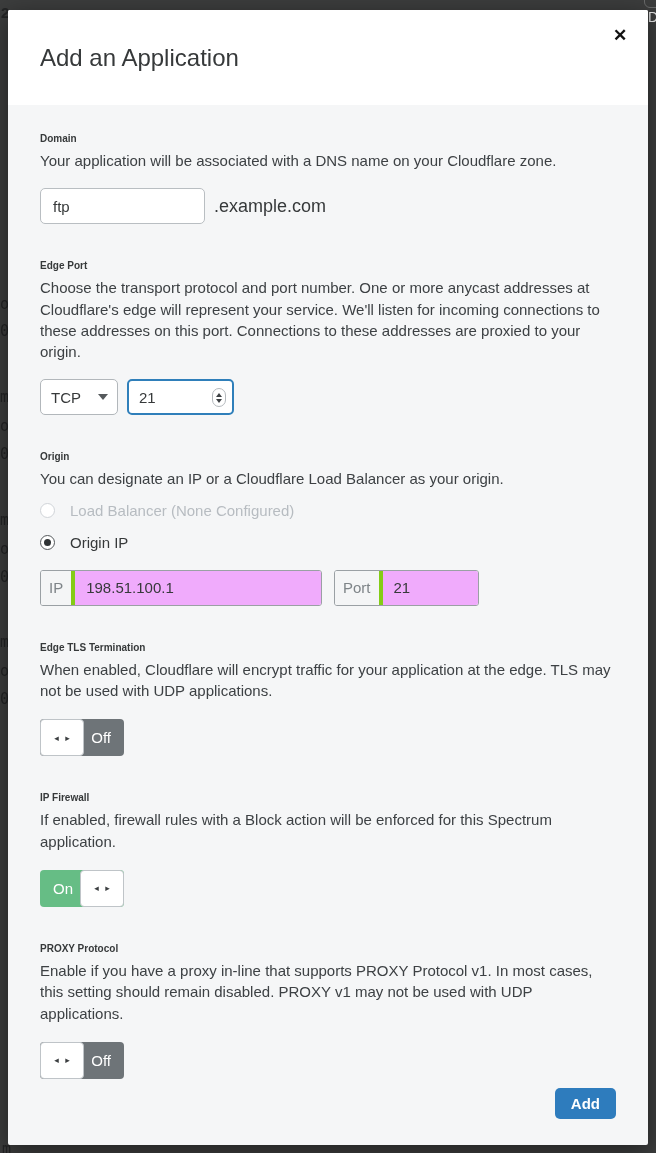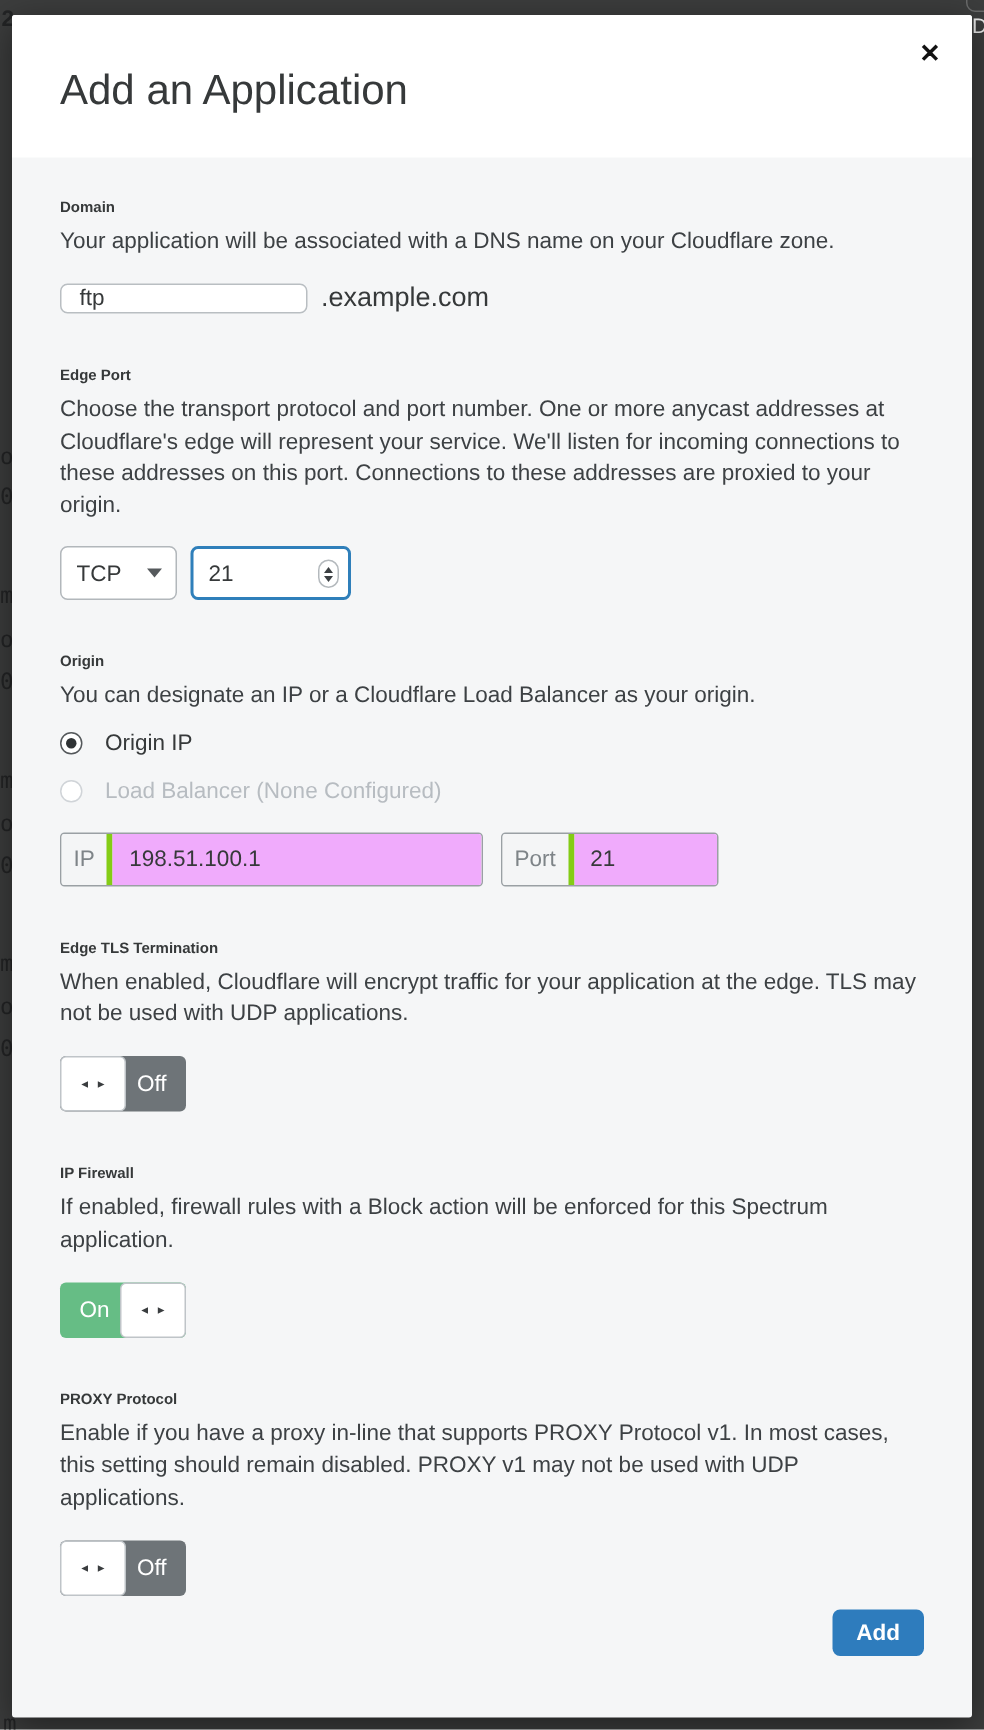--- a/index.html
+++ b/index.html
@@ -35,37 +35,37 @@
   .modal {
     position:absolute; left:8px; top:10px; width:640px; height:1135px;
     background:#f5f6f7; border-radius:2px;
     box-shadow:0 6px 24px rgba(0,0,0,.45);
     display:flex; flex-direction:column;
   }
   .modal-header {
     background:#ffffff; height:95px; flex:0 0 auto; position:relative;
     padding:34px 32px 0 32px; border-radius:2px 2px 0 0;
   }
-  .modal-title { font-size:28px; font-weight:400; color:#36393a; }
+  .modal-title { font-size:24px; font-weight:400; color:#36393a; }
   .close-btn {
     position:absolute; top:14px; right:16px; width:24px; height:24px;
     background:none; border:none; font-size:17px; font-weight:700; color:#121212;
     cursor:pointer; line-height:24px; text-align:center;
   }
   .modal-body { padding:28px 32px 0 32px; flex:1 1 auto; position:relative; }
 
   .section { margin-top:36px; }
   .section:first-child { margin-top:0; }
   .section-label { font-size:10px; font-weight:700; color:#36393a; }
   .desc { font-size:15px; line-height:1.42; color:#3d4144; margin-top:6px; }
 
   
   .row { display:flex; align-items:center; margin-top:17px; }
   .text-input {
-    height:20px; background:#fff; border:1px solid #b9bec2; border-radius:5px;
+    height:36px; background:#fff; border:1px solid #b9bec2; border-radius:5px;
     font:15px "Liberation Sans",sans-serif; color:#36393a; padding:0 12px; outline:none;
   }
   .domain-input { width:165px; }
   .suffix { font-size:18px; color:#36393a; margin-left:9px; }
 
   .select {
     width:78px; height:36px; background:#fff; border:1px solid #b2b7bb; border-radius:5px;
     display:flex; align-items:center; padding:0 10px; position:relative; cursor:pointer;
     font-size:15px; color:#36393a; margin-right:9px;
   }
@@ -194,28 +194,28 @@
           </span>
         </div>
       </div>
     </div>
 
     <div class="section">
       <div class="section-label">Origin</div>
       <div class="desc">You can designate an IP or a Cloudflare Load Balancer as your origin.</div>
 
       <div class="radio-row">
+        <span class="radio-circle disabled"></span>
+        <span class="radio-label disabled">Load Balancer (None Configured)</span>
+      </div>
+      <div class="radio-row">
         <span class="radio-circle">
             <span class="dot"></span>
           </span>
         <span class="radio-label">Origin IP</span>
-      </div>
-      <div class="radio-row">
-        <span class="radio-circle disabled"></span>
-        <span class="radio-label disabled">Load Balancer (None Configured)</span>
       </div>
 
 
       <div class="group-row">
         <div class="input-group ip-group">
           <span class="input-prefix">IP</span>
           <input class="group-value" value="198.51.100.1" style="">
         </div>
         <div class="input-group port-group">
           <span class="input-prefix">Port</span>

